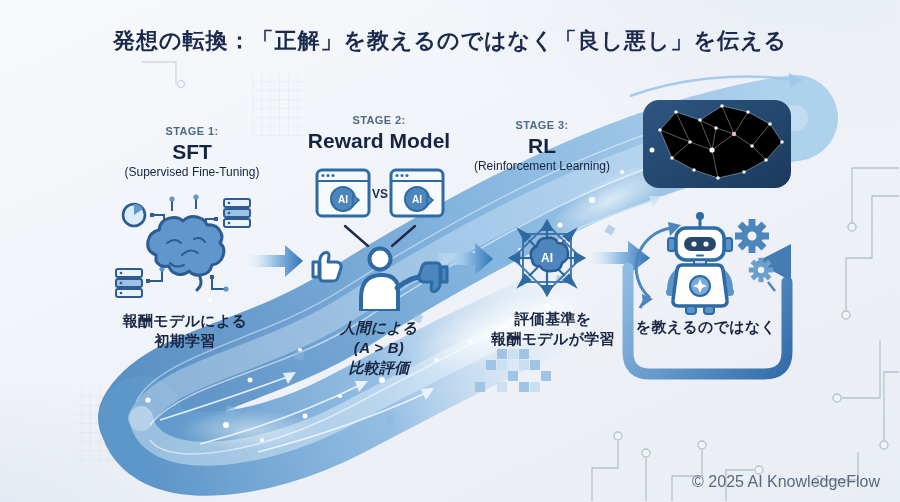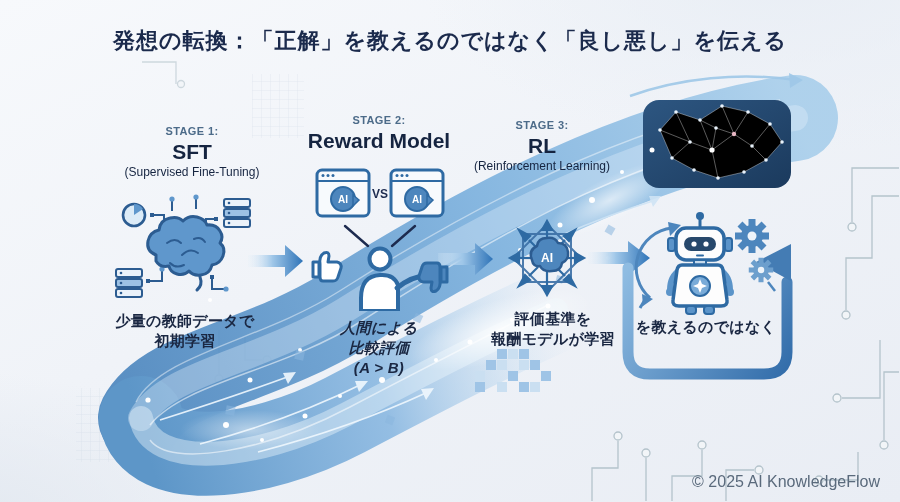--- a/index.html
+++ b/index.html
@@ -423,27 +423,27 @@
           <rect x="-3.5" y="-17" width="7" height="34" transform="rotate(90)"></rect>
           <rect x="-3.5" y="-17" width="7" height="34" transform="rotate(135)"></rect>
           <circle r="11"></circle>
         </g>
         <circle r="4.5" fill="#eef4fa"></circle>
       </g>
     </svg>
   </div>
 
   <div class="caption" id="c1">
-    <div>少量の教師データで</div>
+    <div>報酬モデルによる</div>
     <div>初期学習</div>
   </div>
   <div class="caption" id="c2">
     <div>人間による</div>
+    <div>(A &gt; B)</div>
     <div>比較評価</div>
-    <div>(A &gt; B)</div>
   </div>
   <div class="caption" id="c3">
     <div>評価基準を</div>
     <div>報酬モデルが学習</div>
   </div>
   <div class="caption" id="c4">
     <div>を教えるのではなく</div>
   </div>
 
   <div class="footer">© 2025 AI KnowledgeFlow</div>

